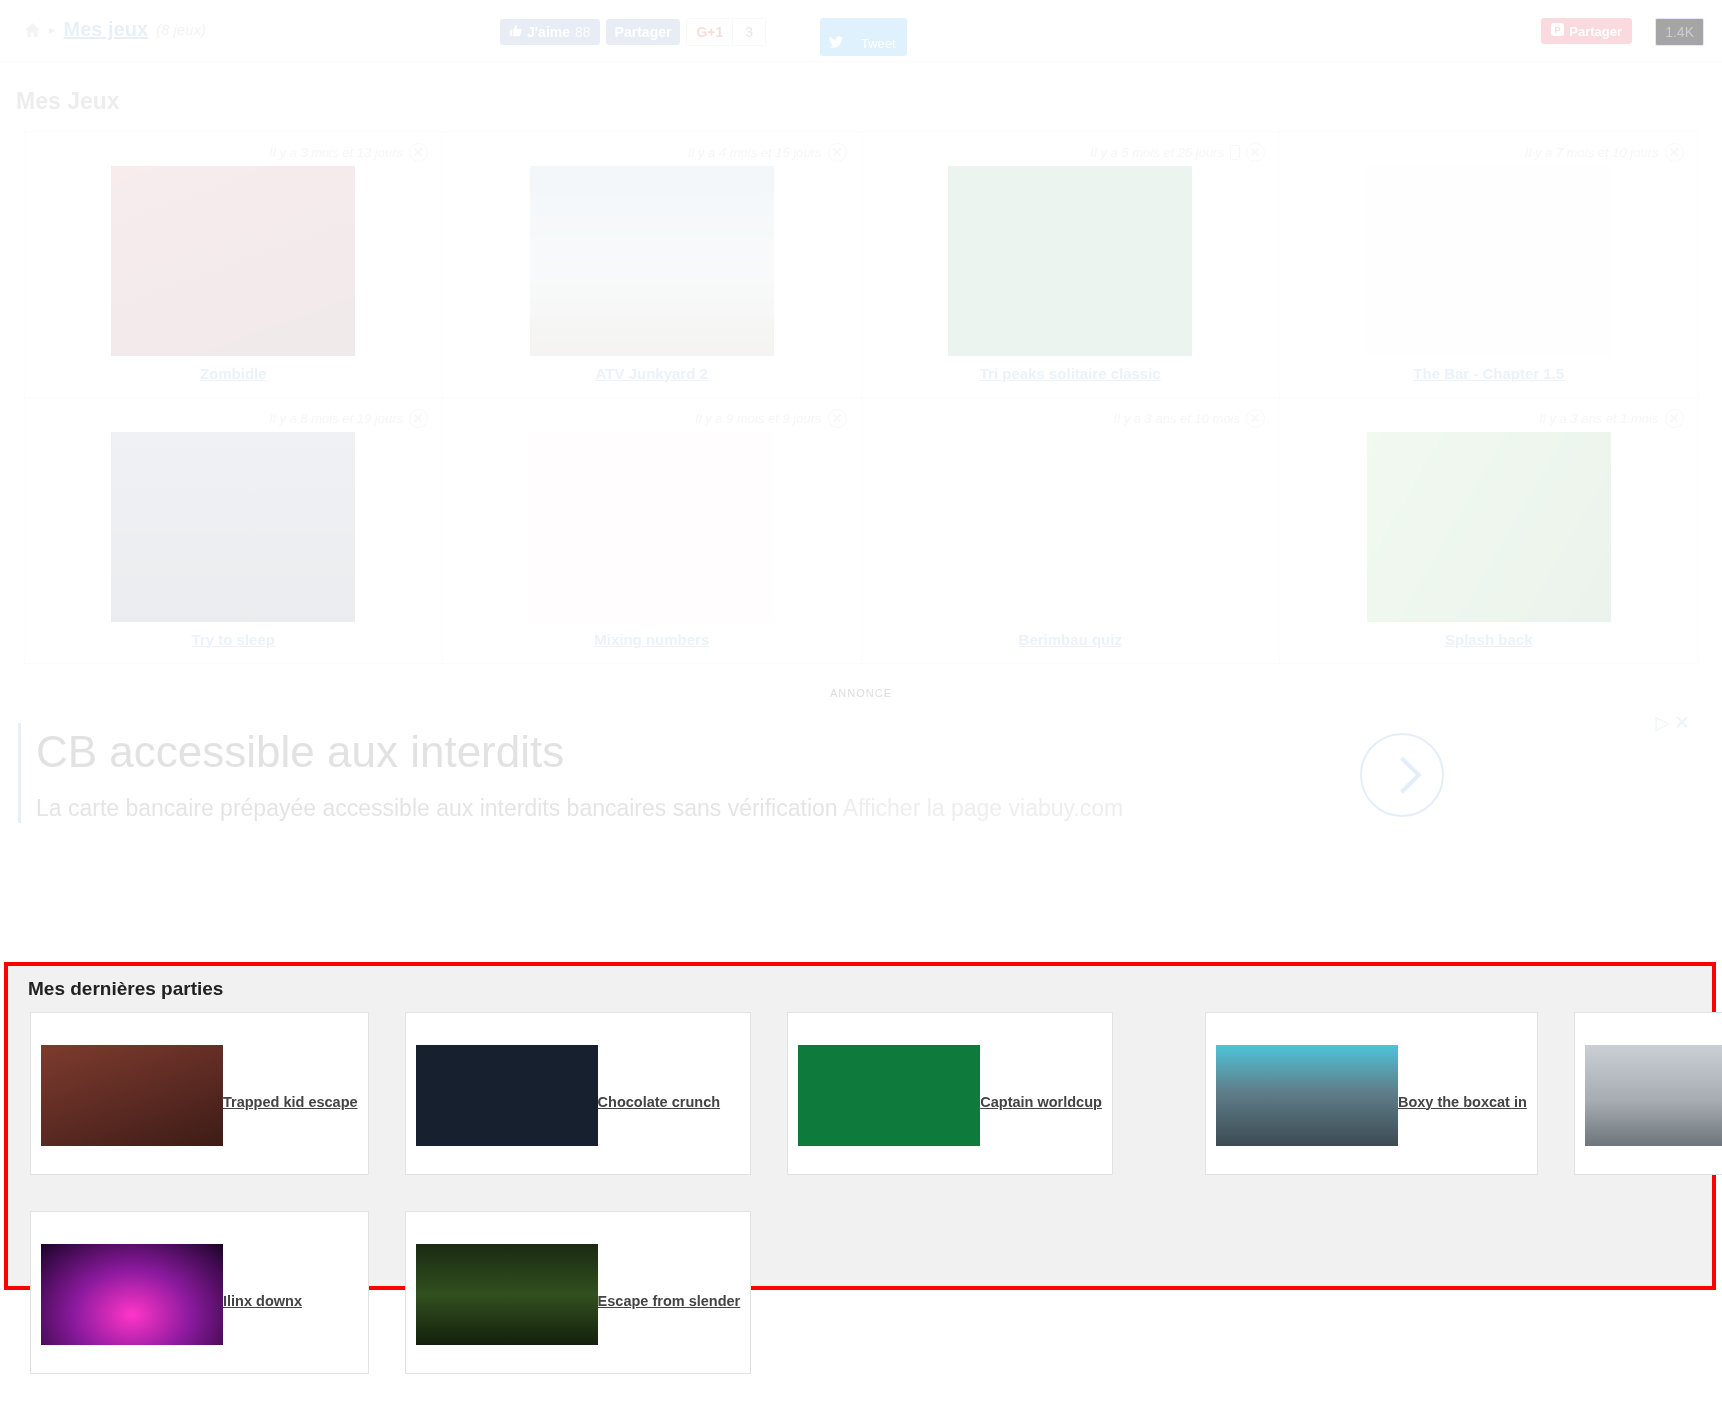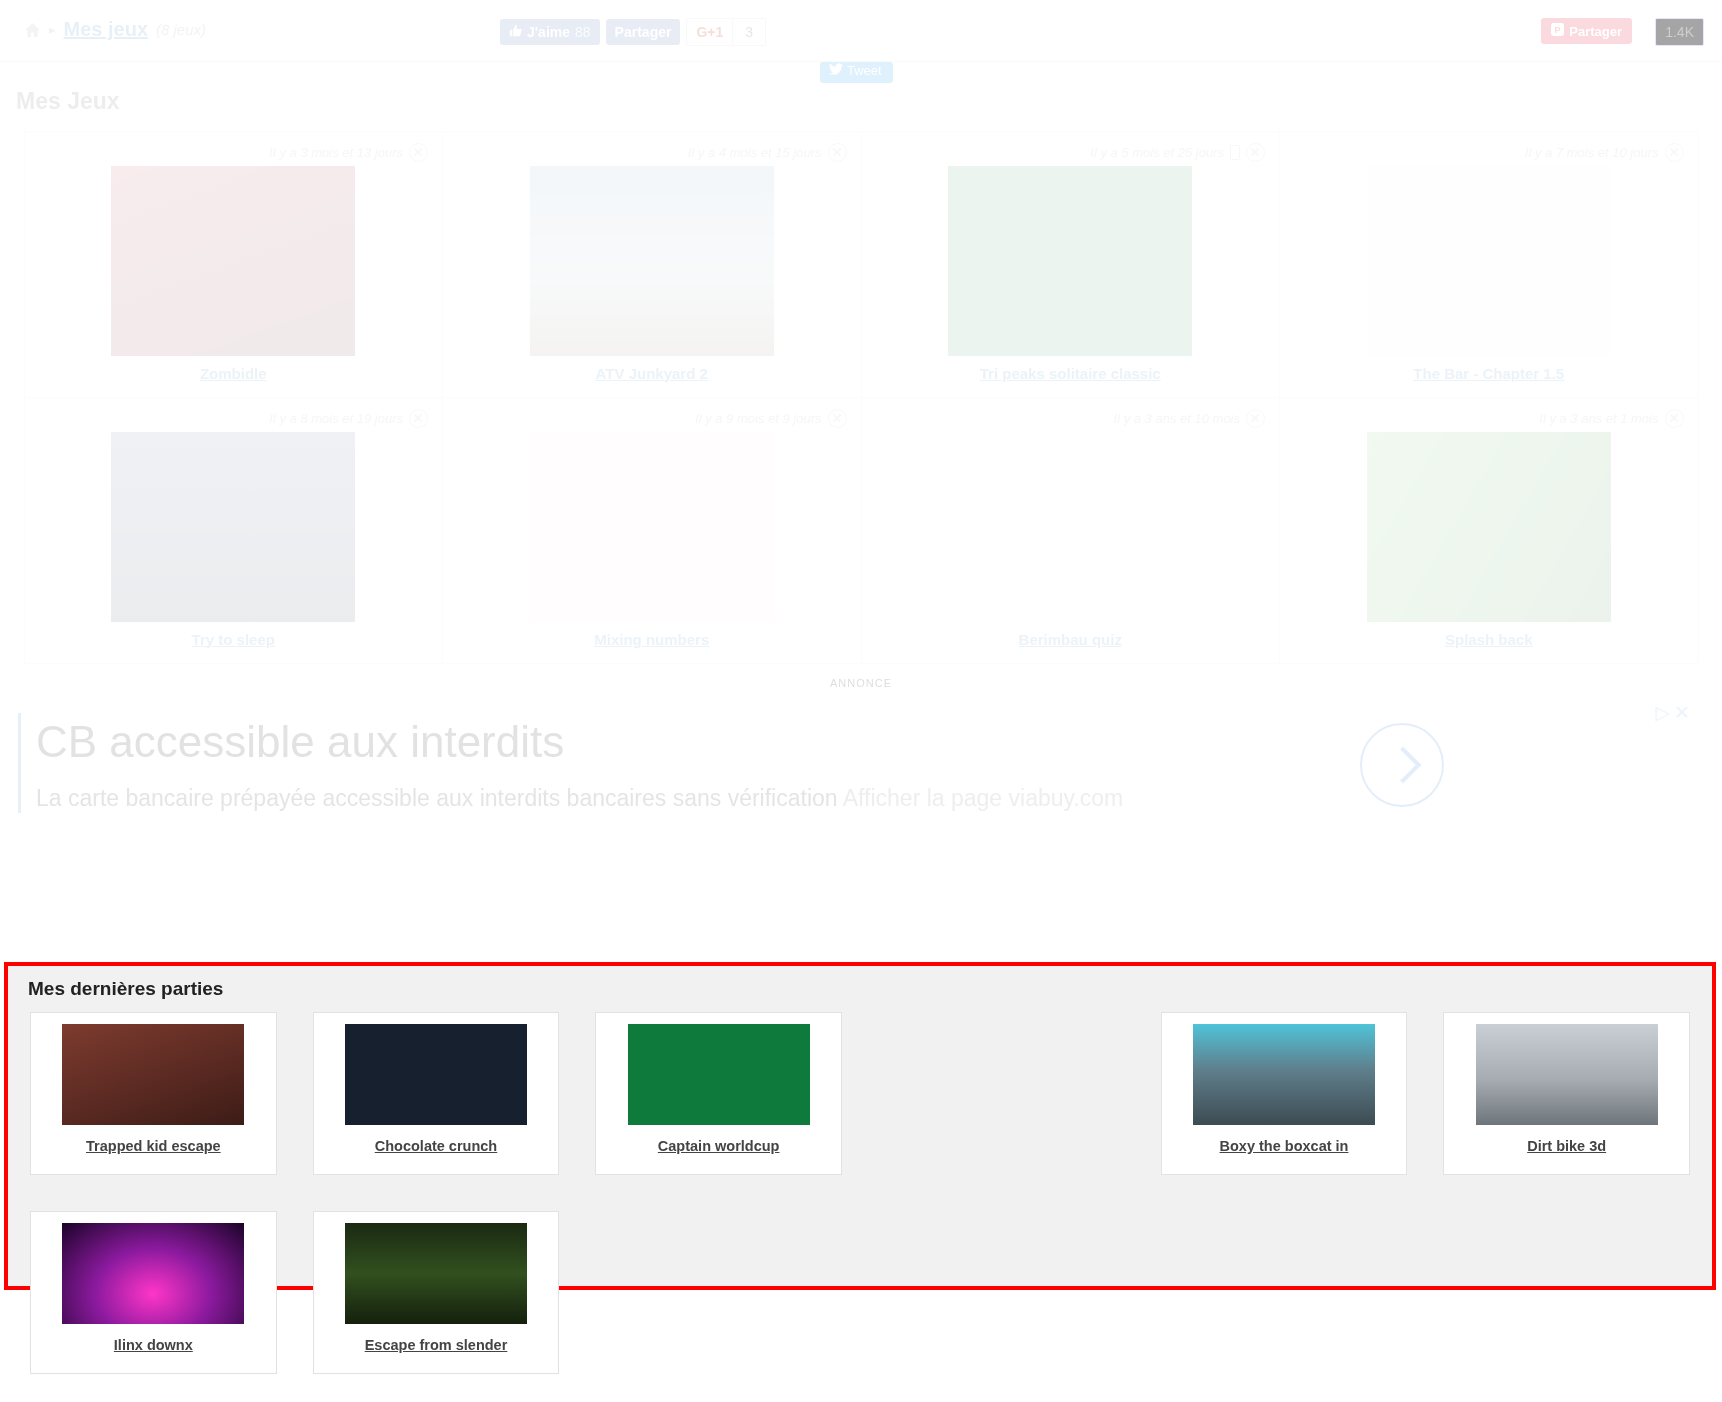--- a/index.html
+++ b/index.html
@@ -89,27 +89,26 @@
     padding: 5px 12px;
     background: #fff;
   }
   .tweet {
     position: absolute;
     left: 820px;
     top: 18px;
     background: #1da1f2;
     color: #fff;
     font-size: 13px;
-    padding: 1px 11px 5px 9px;
+    padding: 18px 11px 5px 9px;
     border-radius: 3px;
     display: flex;
     align-items: center;
-    gap: 4px;
+    gap: 18px;
     opacity: .14;
-    margin-top: 44px;
   }
   .pinterest {
     position: absolute;
     right: 90px;
     top: 18px;
     background: #e60023;
     color: #fff;
     font-size: 13px;
     font-weight: bold;
     padding: 5px 10px;
@@ -214,21 +213,21 @@
   .t-zomb   { background: linear-gradient(160deg,#b8323c 0%,#8c2230 45%,#5c1620 100%); }
   .t-atv    { background: linear-gradient(180deg,#7ea9c9 0%,#b9c9cf 55%,#8e8478 100%); }
   .t-tri    { background: #2e8a4f; }
   .t-bar    { background: #fdfdfd; }
   .t-sleep  { background: linear-gradient(180deg,#55688c 0%,#2b3550 100%); }
   .t-mix    { background: #ffe9ee; }
   .t-beri   { background: #fff; }
   .t-splash { background: linear-gradient(120deg,#67c05a 0%,#3f9c42 60%,#2c7a34 100%); }
 
   
-  .ad-wrap { margin-top: 14px; position: relative; }
+  .ad-wrap { margin-top: 24px; position: relative; }
   .annonce {
     text-align: center;
     font-size: 11px;
     letter-spacing: 1px;
     color: #bdbdbd;
     opacity: .5;
   }
   .ad-box {
     position: relative;
     height: 140px;
@@ -303,21 +302,21 @@
     grid-template-columns: repeat(6, 1fr);
     gap: 36px 36px;
     padding: 0 8px;
   }
   .rcard {
     background: #fff;
     border: 1px solid #e2e2e2;
     height: 163px;
     padding: 11px 10px 8px 10px;
     display: flex;
-    flex-direction: column;
+    flex-direction: row;
     align-items: center;
   }
   .rcard.empty { background: transparent; border: none; }
   .rthumb {
     width: 182px;
     height: 101px;
     background: #dedede;
     overflow: hidden;
     position: relative;
   }

